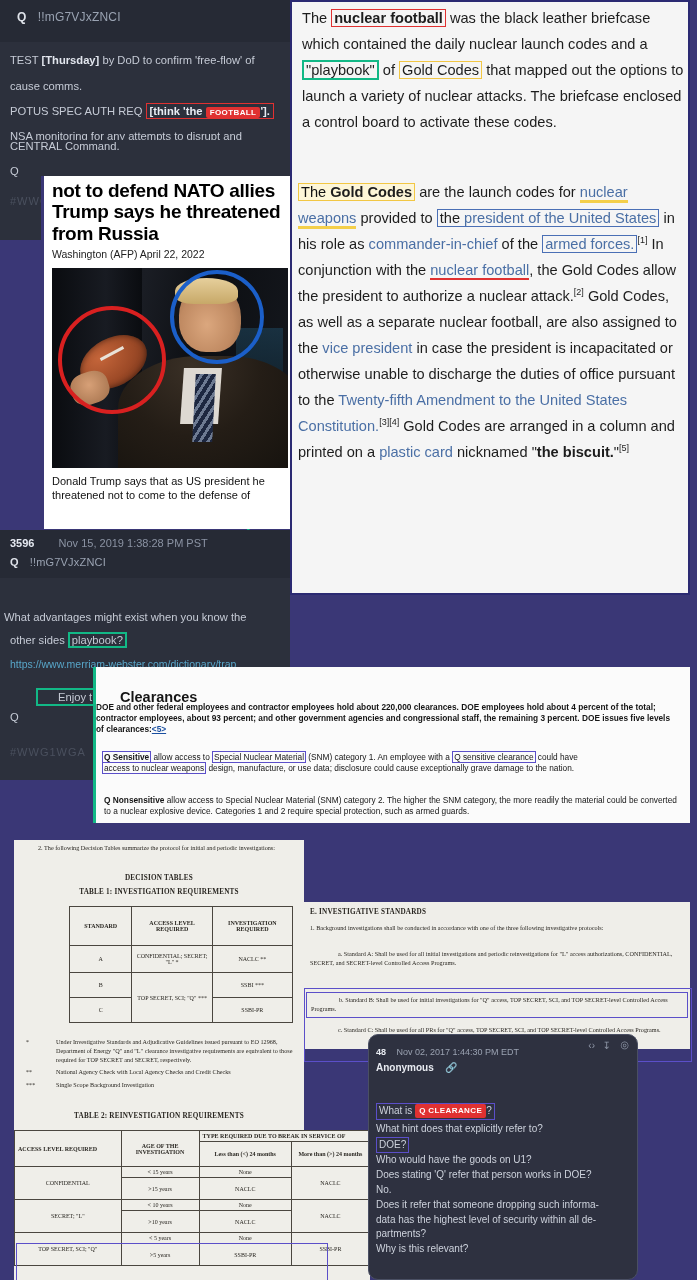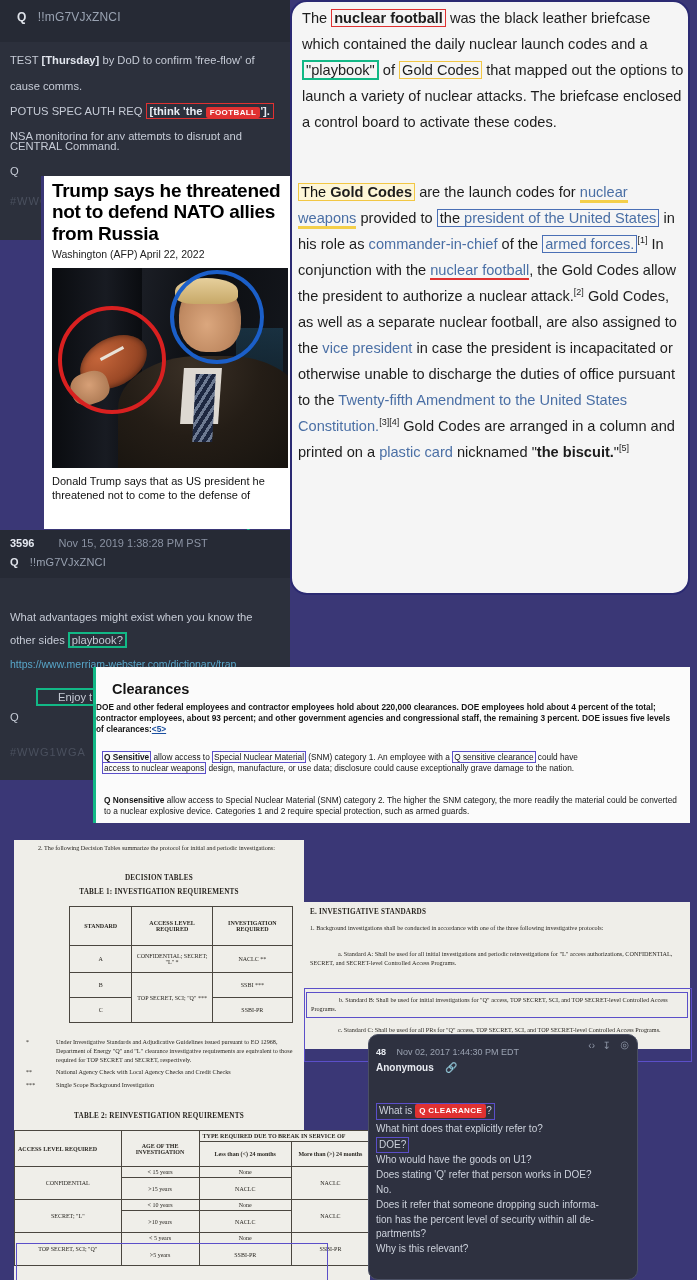--- a/index.html
+++ b/index.html
@@ -27,21 +27,21 @@
   .box-yellow{border:1.5px solid #f2c744;}
   .box-blue{border:1.5px solid #4a6fb5;}
   .box-purple{border:1.5px solid #5b4fc9;}
   .chip-red{background:#e03131;color:#fff;font-weight:bold;font-size:8px;
     letter-spacing:.4px;padding:1px 4px;border-radius:2px;display:inline-block;vertical-align:middle;}
   .u-red{border-bottom:2.5px solid #e03131;}
   .u-yellow{border-bottom:3px solid #f4cf4a;}
   .hl-yellow{background:#fdf6d8;}
 
   
-  .wiki{background:#f5f5f5;color:#1d1d1d;border-radius:17px;}
+  .wiki{background:#f5f5f5;color:#1d1d1d;}
   .wikilink{color:#4a6fa5;}
   .sup{font-size:9px;vertical-align:super;}
 
   
   .news{background:#ffffff;color:#000;}
   .news-title{font-weight:bold;font-size:19px;line-height:1.12;letter-spacing:-.3px;}
   .news-sub{font-size:10.5px;color:#222;}
   .news-cap{font-size:11px;color:#111;line-height:1.3;}
 
   
@@ -71,21 +71,21 @@
   .photo .hand{position:absolute;left:8%;top:52%;width:16%;height:16%;
     background:radial-gradient(ellipse at 50% 40%,#d7a077,#a16f4a);border-radius:40%;
     transform:rotate(-18deg);}
   .photo .podium{position:absolute;right:2%;top:30%;width:20%;height:40%;
     background:linear-gradient(180deg,#1b3a4d,#0e1f2a);opacity:.75;}
   .circ-red{position:absolute;border:4px solid #d92020;border-radius:50%;}
   .circ-blue{position:absolute;border:4px solid #1b5fc9;border-radius:50%;}
 
   
   .doc{background:#fbfbfb;color:#151515;}
-  .doc h3{margin:8px;font-size:14.5px;font-weight:bold;}
+  .doc h3{margin:16px;font-size:14.5px;font-weight:bold;}
   .doc p{margin:0;font-size:8.3px;line-height:1.34;}
   .doc .b{font-weight:bold;}
   .doc .a5{color:#1a4fa0;text-decoration:underline;}
 
   
   .scan{background:#efeee9;color:#2a2722;font-family:"Liberation Serif", serif;}
   .scan .sm{font-size:6.2px;line-height:1.42;}
   .scan .hd{font-weight:bold;font-size:7.2px;letter-spacing:.2px;}
   .scan table{border-collapse:collapse;width:100%;font-size:6px;}
   .scan td,.scan th{border:1px solid #4a463f;padding:2px 2px;text-align:center;vertical-align:middle;}
@@ -137,22 +137,22 @@
 </div>
 <div class="abs qboard" style="left:0;top:140px;width:290px;height:100px;font-size:11.2px;">
   <div class="abs" style="left:10px;top:0px;">CENTRAL Command.</div>
   <div class="abs" style="left:10px;top:25px;">Q</div>
   <div class="abs qfooter" style="left:10px;top:55px;font-size:11px;">#WWG1WGA</div>
 </div>
 <div class="abs" style="left:0;top:240px;width:290px;height:240px;background:#3a3776;"></div>
 
 <div class="abs news" style="left:41px;top:176px;width:252px;height:353px;border-left:3px solid #3a3776;">
   <div class="abs news-title" style="left:8px;top:4px;width:244px;">
+    <div>not to defend NATO allies</div>
     <div>Trump says he threatened</div>
-    <div>not to defend NATO allies</div>
     <div>from Russia</div>
   </div>
   <div class="abs news-sub" style="left:8px;top:72px;">Washington (AFP) April 22, 2022</div>
 
   <div class="abs photo" style="left:8px;top:92px;width:236px;height:200px;">
     <div class="bg1"></div>
       <div class="curtain"></div>
     <div class="podium"></div>
     <div class="suit"></div>
       <div class="shirt"></div>
@@ -187,21 +187,21 @@
     <span class="qnum">3596</span>
     <span class="qtime" style="margin-left:21px;">Nov 15, 2019 1:38:28 PM PST</span>
   </div>
   <div class="abs" style="left:10px;top:26px;font-size:11px;">
     <span class="qhash">Q</span>
     <span class="qid" style="margin-left:8px;">!!mG7VJxZNCI</span>
   </div>
 </div>
 
 <div class="abs qboard" style="left:0;top:578px;width:290px;height:202px;font-size:11.2px;">
-  <div class="abs" style="left:10px;top:33px;text-align:right;">What advantages might exist when you know the</div>
+  <div class="abs" style="left:4px;top:33px;text-align:right;">What advantages might exist when you know the</div>
   <div class="abs" style="left:10px;top:56px;white-space:nowrap;">
     <span>other sides </span><span class="box-green" style="padding:0 2px;">playbook?</span>
   </div>
   <div class="abs qlink" style="left:10px;top:80px;font-size:10.5px;">https://www.merriam-webster.com/dictionary/trap</div>
   <div class="abs box-green" style="left:2px;top:110px;padding:1px 20px;margin-left:34px;">Enjoy the show!</div>
   <div class="abs" style="left:10px;top:133px;">Q</div>
   <div class="abs qfooter" style="left:10px;top:168px;font-size:11px;">#WWG1WGA</div>
 </div>
 
 <div class="abs doc" style="left:93px;top:667px;width:597px;height:156px;border-left:3px solid #12b886;box-sizing:border-box;">
@@ -345,17 +345,17 @@
   <div class="abs line" style="left:7px;top:68px;width:256px;">
     <div class="box-purple" style="display:inline-block;padding:0 2px;margin-bottom:2px;">
       <span>What is </span><span class="chip-red">Q CLEARANCE</span><span>?</span>
     </div>
     <div>What hint does that explicitly refer to?</div>
     <div class="box-purple" style="display:inline-block;padding:0 2px;">DOE?</div>
     <div>Who would have the goods on U1?</div>
     <div>Does stating 'Q' refer that person works in DOE?</div>
     <div>No.</div>
     <div>Does it refer that someone dropping such informa-</div>
-    <div>tion has the percent level of security within all de-</div>
+    <div>data has the highest level of security within all de-</div>
     <div>partments?</div>
     <div>Why is this relevant?</div>
   </div>
 </div>
 
 </body></html>

